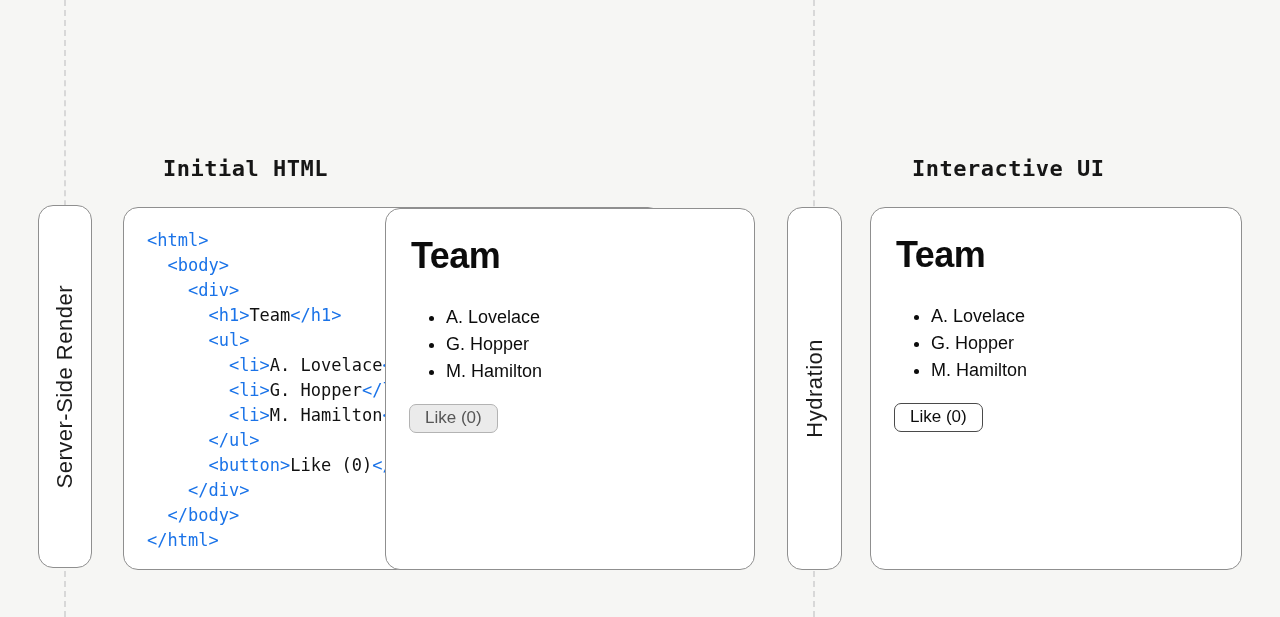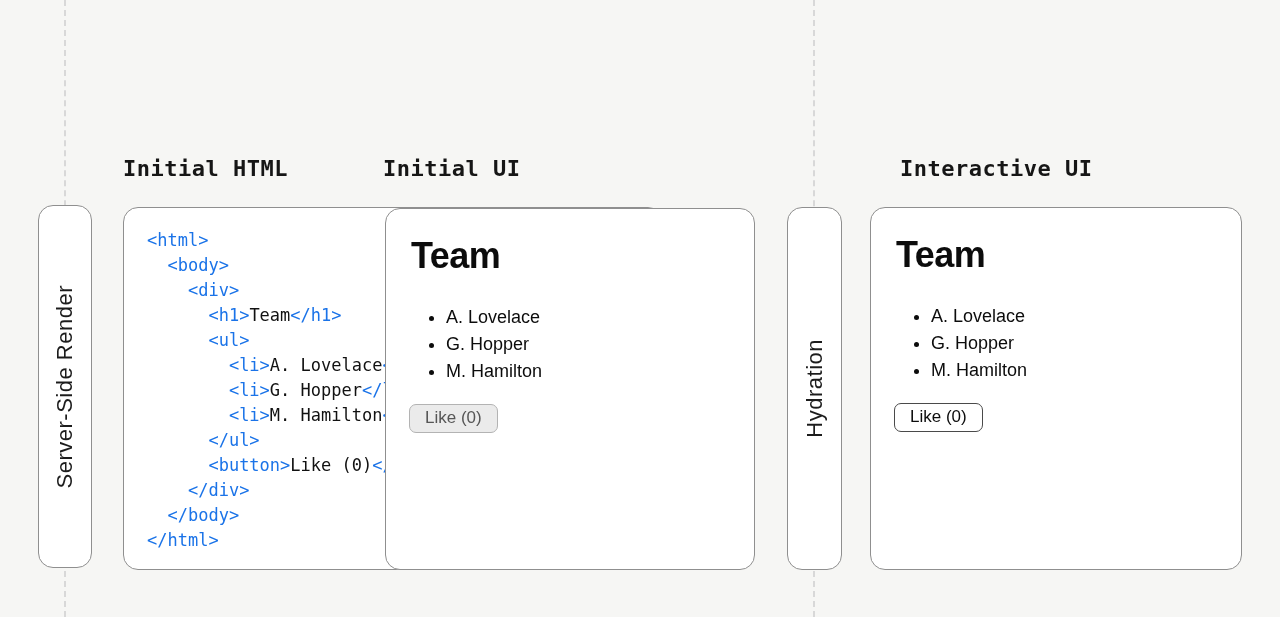--- a/index.html
+++ b/index.html
@@ -37,25 +37,25 @@
 
   
   .title{
     position:absolute;left:123px;top:53px;
     font-size:29px;font-weight:700;letter-spacing:.5px;
     color:#161616;z-index:4;
   }
   .col-label{
     position:absolute;top:156px;
     font-size:22px;font-weight:700;letter-spacing:.5px;
-    color:#161616;z-index:4;white-space:nowrap;
+    color:#161616;z-index:4;white-space:nowrap;margin-left:40px;
   }
   .lbl-initial-html{left:123px;}
   .lbl-initial-ui{left:383px;}
-  .lbl-interactive-ui{left:900px;text-align:right;}
+  .lbl-interactive-ui{left:872px;text-align:right;}
 
   
   .pill{
     position:absolute;width:54px;
     background:#ffffff;
     border:1.5px solid var(--panel-border);
     border-radius:15px;
     display:flex;align-items:center;justify-content:center;
     z-index:2;
   }
@@ -126,21 +126,20 @@
 </head>
 <body>
 
 <div class="canvas">
 
   <div class="dash dash-left"></div>
   <div class="dash dash-right"></div>
 
 
   <div class="col-label mono lbl-initial-html">Initial HTML</div>
-  <div class="col-label mono lbl-initial-ui">Initial UI</div>
   <div class="col-label mono lbl-interactive-ui">Interactive UI</div>
 
   <div class="pill pill-ssr">
     <span class="pill-text">Server-Side Render</span>
   </div>
 
   <div class="panel code-panel">
     <div class="code" id="code-content"><div class="code-line"><span class="tag">&lt;html&gt;</span></div><div class="code-line"><span class="txt">  </span><span class="tag">&lt;body&gt;</span></div><div class="code-line"><span class="txt">    </span><span class="tag">&lt;div&gt;</span></div><div class="code-line"><span class="txt">      </span><span class="tag">&lt;h1&gt;</span><span class="txt">Team</span><span class="tag">&lt;/h1&gt;</span></div><div class="code-line"><span class="txt">      </span><span class="tag">&lt;ul&gt;</span></div><div class="code-line"><span class="txt">        </span><span class="tag">&lt;li&gt;</span><span class="txt">A. Lovelace</span><span class="tag">&lt;/li&gt;</span></div><div class="code-line"><span class="txt">        </span><span class="tag">&lt;li&gt;</span><span class="txt">G. Hopper</span><span class="tag">&lt;/li&gt;</span></div><div class="code-line"><span class="txt">        </span><span class="tag">&lt;li&gt;</span><span class="txt">M. Hamilton</span><span class="tag">&lt;/li&gt;</span></div><div class="code-line"><span class="txt">      </span><span class="tag">&lt;/ul&gt;</span></div><div class="code-line"><span class="txt">      </span><span class="tag">&lt;button&gt;</span><span class="txt">Like (0)</span><span class="tag">&lt;/button&gt;</span></div><div class="code-line"><span class="txt">    </span><span class="tag">&lt;/div&gt;</span></div><div class="code-line"><span class="txt">  </span><span class="tag">&lt;/body&gt;</span></div><div class="code-line"><span class="tag">&lt;/html&gt;</span></div></div>
   </div>
 

